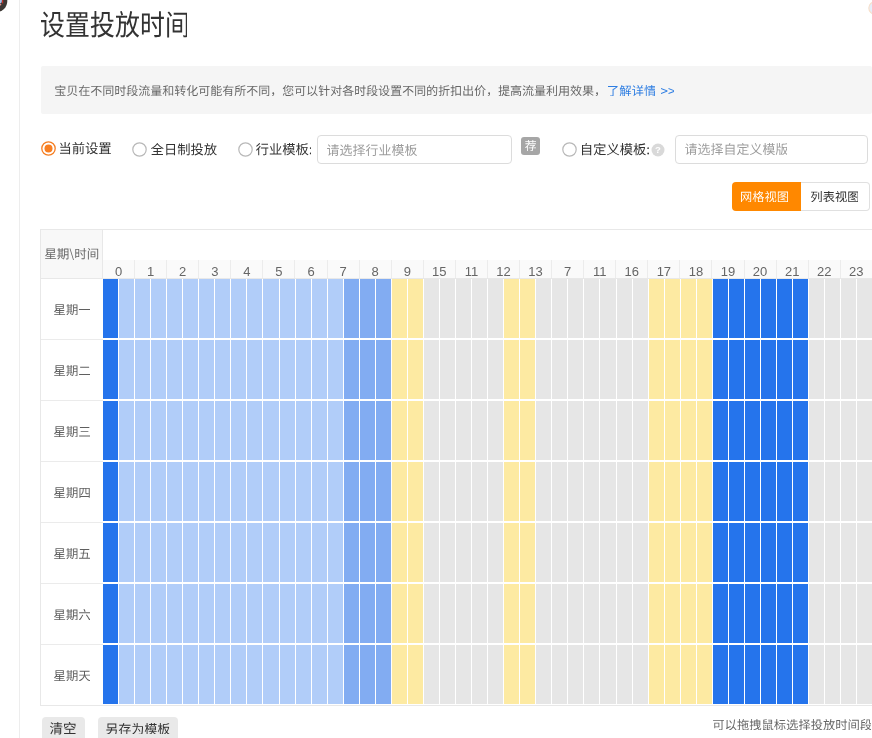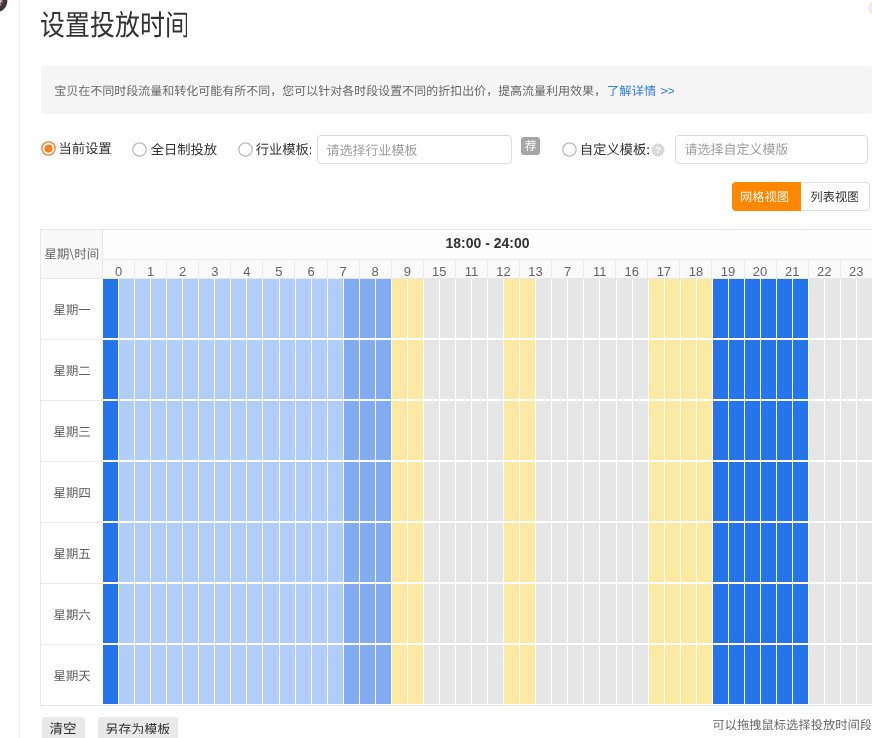--- a/index.html
+++ b/index.html
@@ -101,21 +101,20 @@
   </div>
 <div class="abs" style="left:40.0px;top:229.0px;width:832.0px;height:1px;background:#e8e8e8"></div>
 <div class="abs" style="left:40.0px;top:229.0px;width:1px;height:477.0px;background:#e8e8e8"></div>
 <div class="abs" style="left:41.0px;top:230.0px;width:62.0px;height:49.0px;background:#f8f8f8;border-right:1px solid #e8e8e8;border-bottom:1px solid #e8e8e8"></div>
 <div style="position:absolute;left:45.4px;top:247.7px;">
     <svg width="53.19" height="12.68" viewBox="0 0 53.19 12.68" style="display:block;">
       <path fill="#666" transform="translate(-0.625,10.438) scale(0.012500,-0.012500)" d="M242.0 594H758.0V504H242.0ZM242.0 739H758.0V651H242.0ZM169.0 799V444H835.0V799ZM233.0 443C193.0 355 123.0 268 50.0 212C68.0 201 99.0 179 113.0 165C148.0 195 184.0 234 217.0 277H462.0V182H182.0V121H462.0V12H65.0V-54H937.0V12H540.0V121H832.0V182H540.0V277H874.0V341H540.0V422H462.0V341H262.0C279.0 367 294.0 395 307.0 422Z M1178.0 143C1148.0 76 1095.0 9 1039.0 -36C1057.0 -47 1087.0 -68 1101.0 -80C1155.0 -30 1213.0 47 1249.0 123ZM1321.0 112C1360.0 65 1406.0 -1 1424.0 -42L1486.0 -6C1465.0 35 1419.0 97 1379.0 143ZM1855.0 722V561H1650.0V722ZM1580.0 790V427C1580.0 283 1572.0 92 1488.0 -41C1505.0 -49 1536.0 -71 1548.0 -84C1608.0 11 1634.0 139 1644.0 260H1855.0V17C1855.0 1 1849.0 -3 1835.0 -4C1820.0 -5 1769.0 -5 1716.0 -3C1726.0 -23 1737.0 -56 1740.0 -76C1813.0 -76 1861.0 -75 1889.0 -62C1918.0 -50 1927.0 -27 1927.0 16V790ZM1855.0 494V328H1648.0C1650.0 363 1650.0 396 1650.0 427V494ZM1387.0 828V707H1205.0V828H1137.0V707H1052.0V640H1137.0V231H1038.0V164H1531.0V231H1457.0V640H1531.0V707H1457.0V828ZM1205.0 640H1387.0V551H1205.0ZM1205.0 491H1387.0V393H1205.0ZM1205.0 332H1387.0V231H1205.0Z M2314.0 -179H2380.0L2081.0 794H2015.0Z M2866.0 452C2919.0 375 2987.0 269 3019.0 208L3085.0 246C3051.0 307 2982.0 409 2928.0 485ZM2716.0 402V174H2545.0V402ZM2716.0 469H2545.0V688H2716.0ZM2473.0 756V25H2545.0V106H2786.0V756ZM3156.0 835V640H2832.0V566H3156.0V33C3156.0 13 3148.0 6 3128.0 6C3106.0 4 3032.0 4 2954.0 7C2965.0 -15 2977.0 -49 2982.0 -70C3082.0 -70 3146.0 -69 3182.0 -56C3218.0 -44 3232.0 -22 3232.0 33V566H3354.0V640H3232.0V835Z M3483.0 615V-80H3560.0V615ZM3498.0 791C3544.0 747 3596.0 684 3619.0 644L3681.0 684C3657.0 726 3603.0 785 3556.0 827ZM3771.0 295H4011.0V160H3771.0ZM3771.0 491H4011.0V358H3771.0ZM3703.0 554V98H4082.0V554ZM3744.0 784V713H4228.0V11C4228.0 -2 4224.0 -6 4211.0 -7C4198.0 -7 4157.0 -8 4115.0 -6C4125.0 -25 4135.0 -57 4139.0 -75C4200.0 -75 4243.0 -75 4270.0 -63C4296.0 -50 4305.0 -31 4305.0 11V784Z"></path>
     </svg>
   </div>
 <div class="rrow">
-    <b>18:00 - 24:00</b>
   </div>
 <div class="hrow">
     <b>0</b>
     <b>1</b>
     <b>2</b>
     <b>3</b>
     <b>4</b>
     <b>5</b>
     <b>6</b>
     <b>7</b>

